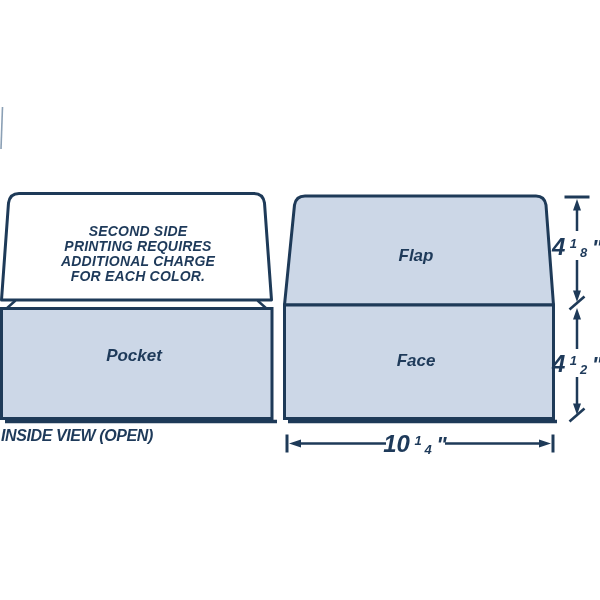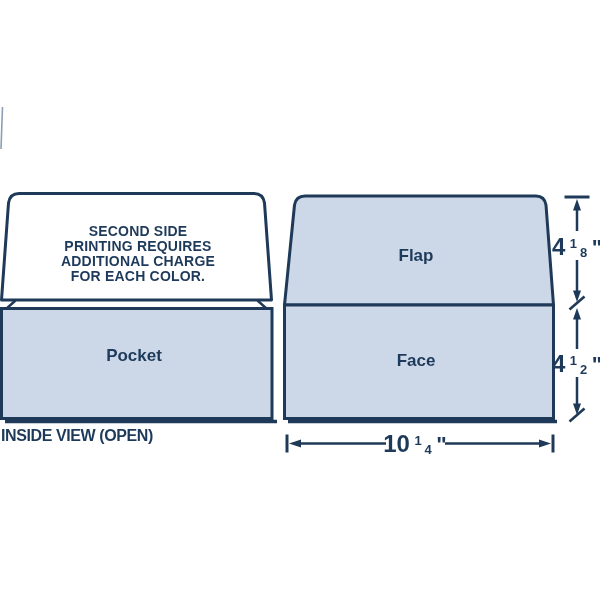--- a/index.html
+++ b/index.html
@@ -4,21 +4,21 @@
 <style>
   html, body {
     margin: 0;
     padding: 0;
     background: #ffffff;
     width: 600px;
     height: 600px;
     overflow: hidden;
     font-family: "Liberation Sans", "DejaVu Sans", sans-serif;
   }
-  #stage { position: relative; width: 600px; height: 600px; }
+  #stage { position: relative; width: 600px; height: 600px; font-style: italic; }
   svg text {
     font-family: "Liberation Sans", "DejaVu Sans", sans-serif;
     font-weight: bold;
   }
 </style>
 </head>
 <body>
 
 <div id="stage">
 <svg width="600" height="600" viewBox="0 0 600 600">

